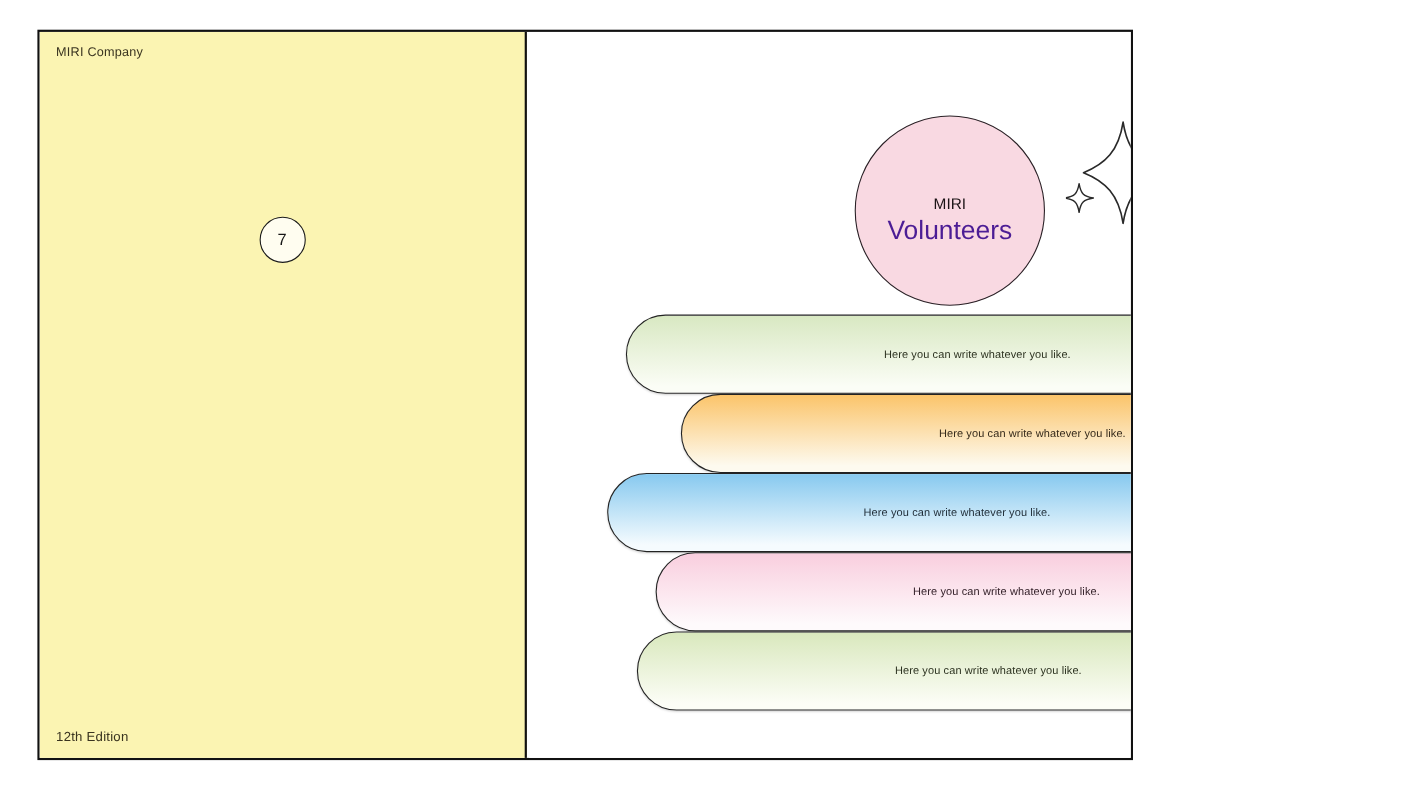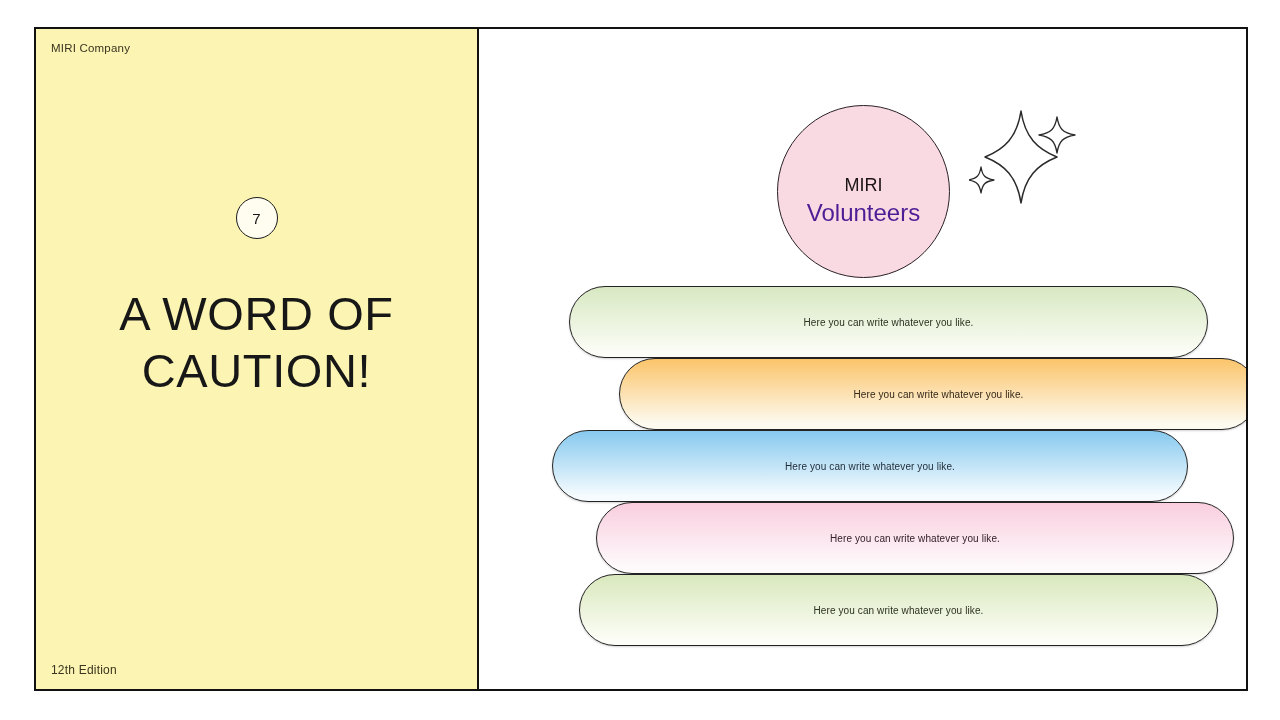--- a/index.html
+++ b/index.html
@@ -21,21 +21,21 @@
     left: 0; top: 0;
     width: 1280px;
     height: 720px;
     background: #ffffff;
   }
 
   #frame {
     position: absolute;
     left: 34px;
     top: 27px;
-    width: 1214px;
+    width: 996px;
     height: 664px;
     border: 2px solid #111111;
     box-sizing: border-box;
     background: #ffffff;
     overflow: hidden;
   }
 
   
   #left-panel {
     position: absolute;
@@ -128,21 +128,21 @@
     background: #f9d9e2;
     border: 1.6px solid #2a2126;
     box-sizing: border-box;
     display: flex;
     flex-direction: column;
     align-items: center;
     justify-content: center;
     z-index: 5;
   }
   #circle-line1 {
-    font-size: 18px;
+    font-size: 14px;
     color: #1c1416;
     line-height: 1.25;
     margin-top: 20px;
   }
   #circle-line2 {
     font-size: 24px;
     color: #4c1d95;
     line-height: 1.35;
   }
   
@@ -193,21 +193,20 @@
     <div id="left-panel" style="background: rgb(251, 244, 178);">
 
       <div id="brand">MIRI Company</div>
 
       <div id="left-center">
 
         <div id="num-badge">
           <span>7</span>
         </div>
 
-        <div id="slide-title">A WORD OF CAUTION!</div>
 
 
       </div>
 
       <div id="edition">12th Edition</div>
     </div>
 
     <div id="right-panel" style="background: rgb(255, 255, 255);">
 
       <svg id="circle-arc" viewBox="0 0 173 173">

